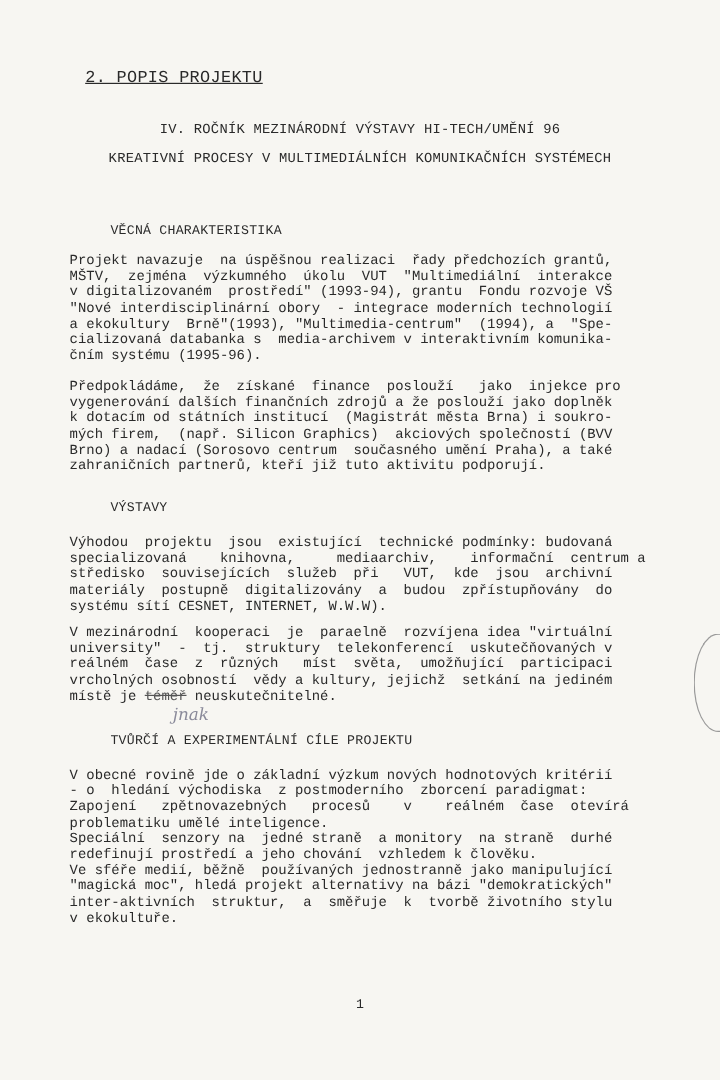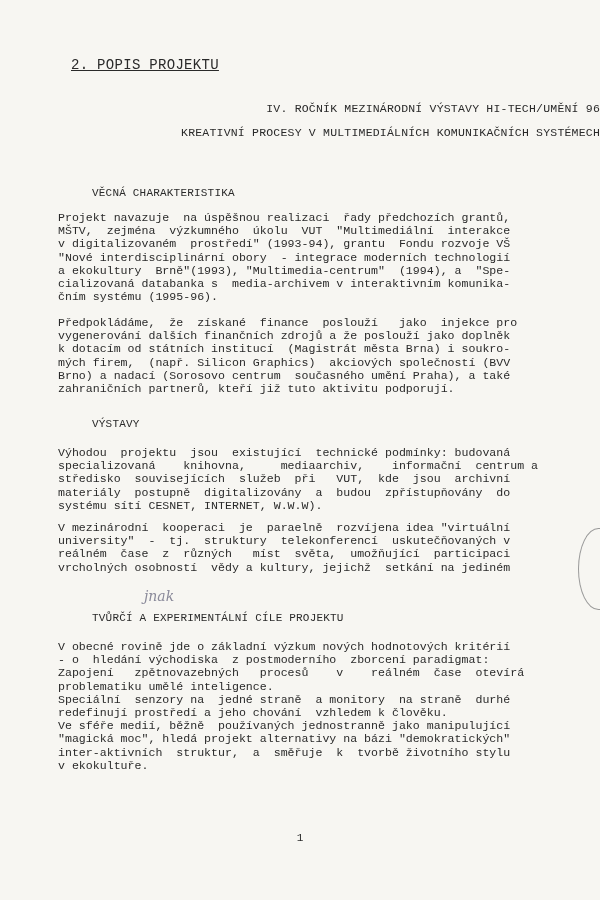--- a/index.html
+++ b/index.html
@@ -9,21 +9,21 @@
       font-family: "Liberation Mono", "DejaVu Sans Mono", monospace;
       color: #2a2a2a;
       position: relative;
     }
     .page { position: absolute; left: 0; top: 0; width: 600px; height: 900px; }
     .sec-title {
       position: absolute; left: 71px; top: 57px;
       font-size: 14px; text-decoration: underline; letter-spacing: 0.3px;
     }
     .center-line {
-      position: absolute; left: 0; width: 600px; text-align: right;
+      position: absolute; left: 0; width: 600px; text-align: center;
       font-size: 11.5px; letter-spacing: 0.2px;
     }
     .h2 {
       position: absolute; left: 92px; font-size: 11px; letter-spacing: 0.2px;
     }
     .para {
       position: absolute; left: 58px; width: 510px;
       font-size: 11.6px; line-height: 13.2px; white-space: pre;
     }
     .page-num {
@@ -67,20 +67,21 @@
   <div class="h2" style="top:418px">VÝSTAVY</div>
   <div class="para" style="top:521px">V mezinárodní  kooperaci  je  paraelně  rozvíjena idea "virtuální
 university"  -  tj.  struktury  telekonferencí  uskutečňovaných v
 reálném  čase  z  různých   míst  světa,  umožňující  participaci
 vrcholných osobností  vědy a kultury, jejichž  setkání na jediném</div>
   <div class="para" style="top:446px">Výhodou  projektu  jsou  existující  technické podmínky: budovaná
 specializovaná    knihovna,     mediaarchiv,    informační  centrum a
 středisko  souvisejících  služeb  při   VUT,  kde  jsou  archivní
 materiály  postupně  digitalizovány  a  budou  zpřístupňovány  do
 systému sítí CESNET, INTERNET, W.W.W).</div>
+  <div class="para" style="top:574px"><span>místě je </span><span class="strike">téměř</span><span> neuskutečnitelné.</span></div>
   <div class="handwriting" style="left:144px; top:588px">jnak</div>
   <div class="margin-mark"></div>
 
   <div class="h2" style="top:612px">TVŮRČÍ A EXPERIMENTÁLNÍ CÍLE PROJEKTU</div>
   <div class="para" style="top:640px">V obecné rovině jde o základní výzkum nových hodnotových kritérií
 - o  hledání východiska  z postmoderního  zborcení paradigmat:
 Zapojení   zpětnovazebných   procesů    v    reálném  čase  otevírá
 problematiku umělé inteligence.
 Speciální  senzory na  jedné straně  a monitory  na straně  durhé
 redefinují prostředí a jeho chování  vzhledem k člověku.

